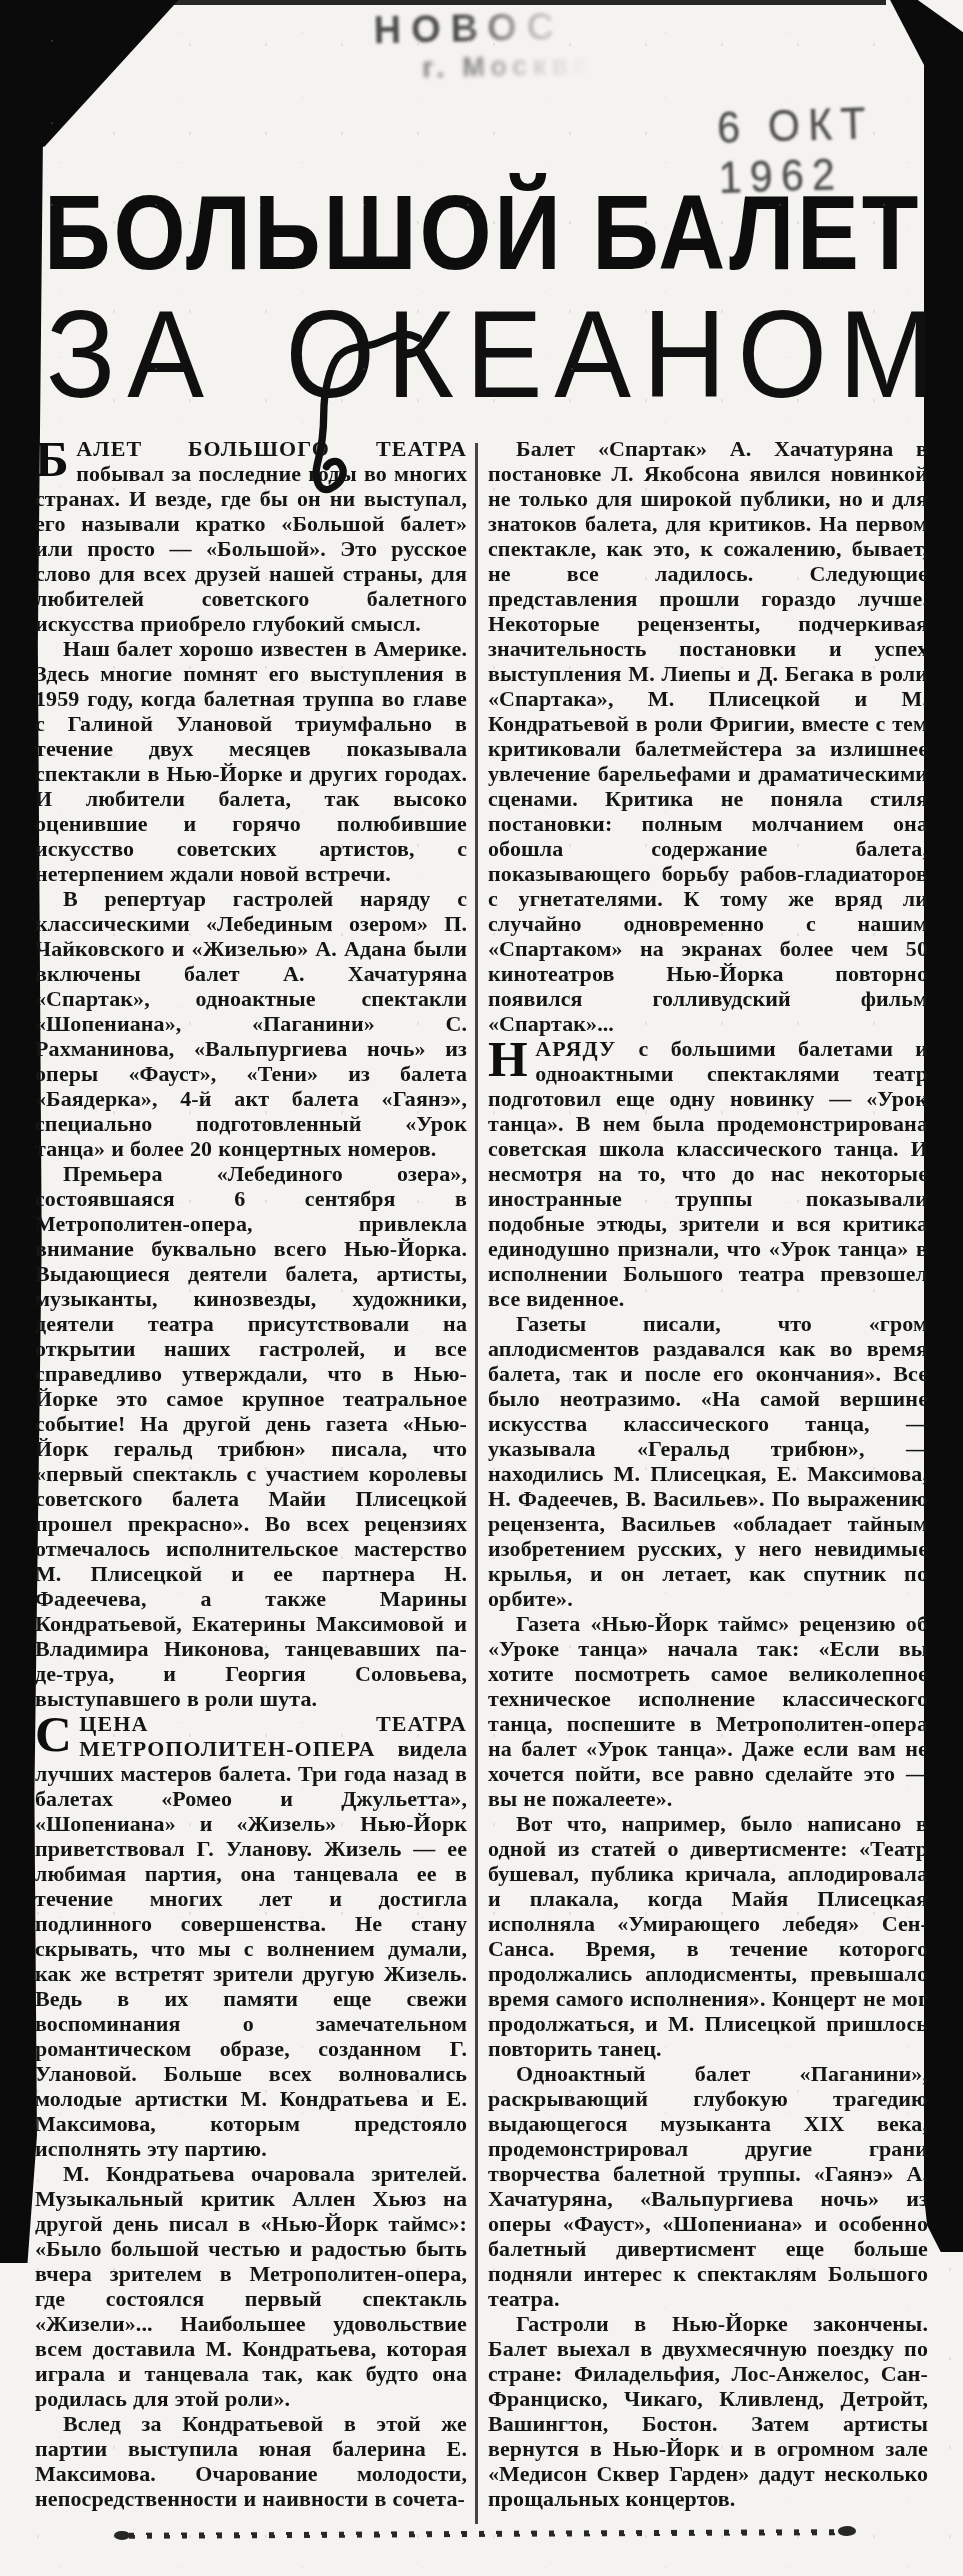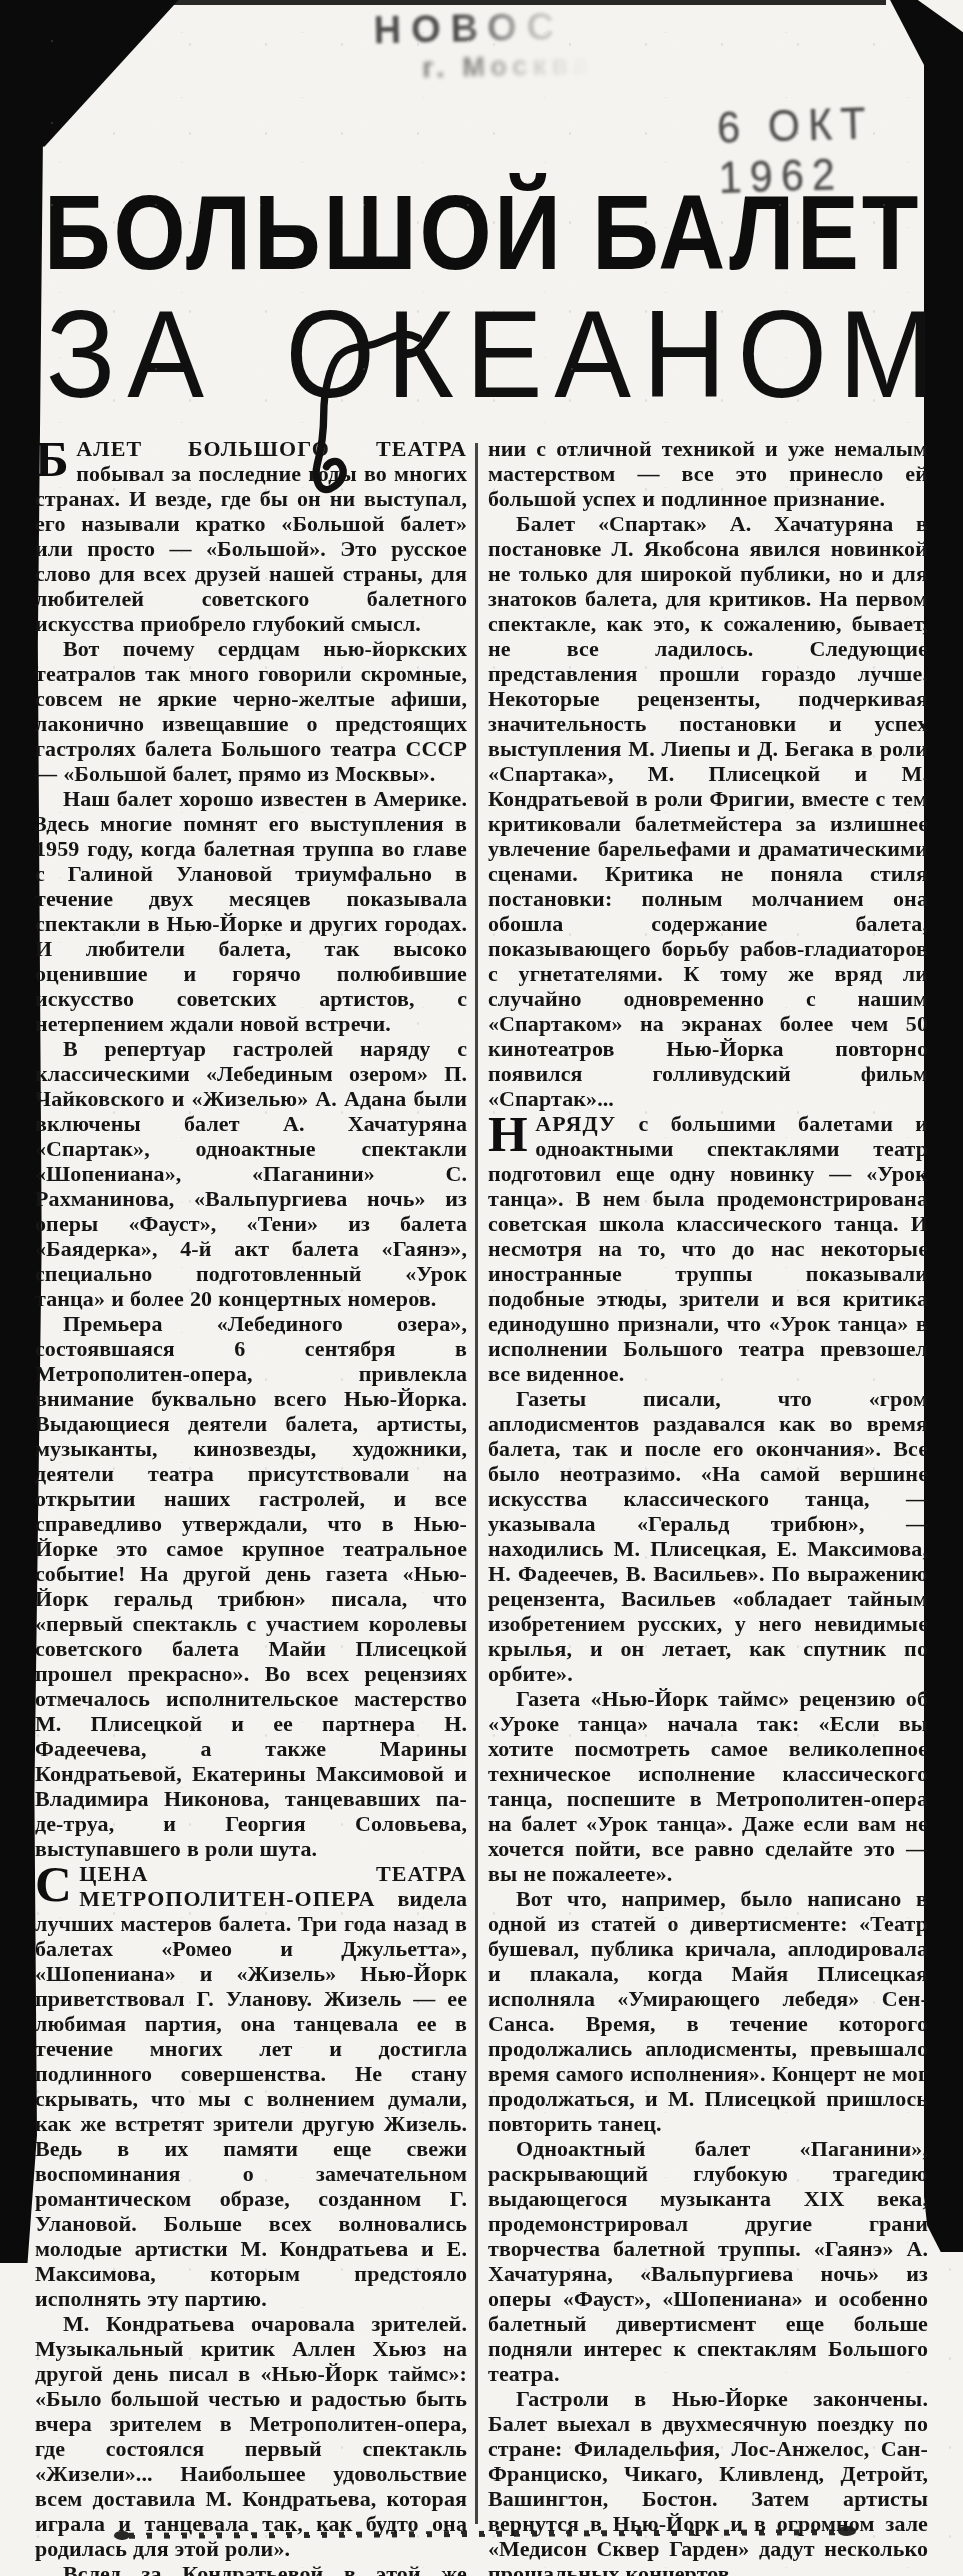--- a/index.html
+++ b/index.html
@@ -114,31 +114,29 @@
   </svg>
   <span class="sr" style="left:304px; top:331px;">5</span>
 
   <div class="title1">БОЛЬШОЙ БАЛЕТ</div>
   <div class="title2">ЗА ОКЕАНОМ</div>
 
   <div class="col-rule"></div>
 
   <div class="col col-left" lang="ru">
     <p class="para"><span class="dropcap">Б</span><span class="lead">АЛЕТ БОЛЬШОГО ТЕАТРА</span><span> побывал за последние годы во многих странах. И везде, где бы он ни выступал, его называли кратко «Большой балет» или просто — «Большой». Это русское слово для всех друзей нашей страны, для любителей советского балетного искусства приобрело глубокий смысл.</span></p>
-    <p class="para indent"><span>Вот почему сердцам нью-йоркских театралов так много говорили скромные, совсем не яркие черно-желтые афиши, лаконично извещавшие о предстоящих гастролях балета Большого театра СССР — «Большой балет, прямо из Москвы».</span></p>
     <p class="para indent"><span>Наш балет хорошо известен в Америке. Здесь многие помнят его выступления в 1959 году, когда балетная труппа во главе с Галиной Улановой триумфально в течение двух месяцев показывала спектакли в Нью-Йорке и других городах. И любители балета, так высоко оценившие и горячо полюбившие искусство советских артистов, с нетерпением ждали новой встречи.</span></p>
     <p class="para indent"><span>В репертуар гастролей наряду с классическими «Лебединым озером» П. Чайковского и «Жизелью» А. Адана были включены балет А. Хачатуряна «Спартак», одноактные спектакли «Шопениана», «Паганини» С. Рахманинова, «Вальпургиева ночь» из оперы «Фауст», «Тени» из балета «Баядерка», 4-й акт балета «Гаянэ», специально подготовленный «Урок танца» и более 20 концертных номеров.</span></p>
     <p class="para indent"><span>Премьера «Лебединого озера», состоявшаяся 6 сентября в Метрополитен-опера, привлекла внимание буквально всего Нью-Йорка. Выдающиеся деятели балета, артисты, музыканты, кинозвезды, художники, деятели театра присутствовали на открытии наших гастролей, и все справедливо утверждали, что в Нью-Йорке это самое крупное театральное событие! На другой день газета «Нью-Йорк геральд трибюн» писала, что «первый спектакль с участием королевы советского балета Майи Плисецкой прошел прекрасно». Во всех рецензиях отмечалось исполнительское мастерство М. Плисецкой и ее партнера Н. Фадеечева, а также Марины Кондратьевой, Екатерины Максимовой и Владимира Никонова, танцевавших па-де-труа, и Георгия Соловьева, выступавшего в роли шута.</span></p>
     <p class="para"><span class="dropcap">С</span><span class="lead">ЦЕНА ТЕАТРА МЕТРОПОЛИТЕН-ОПЕРА</span><span> видела лучших мастеров балета. Три года назад в балетах «Ромео и Джульетта», «Шопениана» и «Жизель» Нью-Йорк приветствовал Г. Уланову. Жизель — ее любимая партия, она танцевала ее в течение многих лет и достигла подлинного совершенства. Не стану скрывать, что мы с волнением думали, как же встретят зрители другую Жизель. Ведь в их памяти еще свежи воспоминания о замечательном романтическом образе, созданном Г. Улановой. Больше всех волновались молодые артистки М. Кондратьева и Е. Максимова, которым предстояло исполнять эту партию.</span></p>
     <p class="para indent"><span>М. Кондратьева очаровала зрителей. Музыкальный критик Аллен Хьюз на другой день писал в «Нью-Йорк таймс»: «Было большой честью и радостью быть вчера зрителем в Метрополитен-опера, где состоялся первый спектакль «Жизели»... Наибольшее удовольствие всем доставила М. Кондратьева, которая играла и танцевала так, как будто она родилась для этой роли».</span></p>
     <p class="para indent"><span>Вслед за Кондратьевой в этой же партии выступила юная балерина Е. Максимова. Очарование молодости, непосредственности и наивности в сочета-</span></p>
   </div>
 
   <div class="col col-right" lang="ru">
-    <p class="para"><span>нии с отличной техникой и уже немалым мастерством — все это принесло ей большой успех и подлинное признание.</span></p>
     <p class="para indent"><span>Балет «Спартак» А. Хачатуряна в постановке Л. Якобсона явился новинкой не только для широкой публики, но и для знатоков балета, для критиков. На первом спектакле, как это, к сожалению, бывает, не все ладилось. Следующие представления прошли гораздо лучше. Некоторые рецензенты, подчеркивая значительность постановки и успех выступления М. Лиепы и Д. Бегака в роли «Спартака», М. Плисецкой и М. Кондратьевой в роли Фригии, вместе с тем критиковали балетмейстера за излишнее увлечение барельефами и драматическими сценами. Критика не поняла стиля постановки: полным молчанием она обошла содержание балета, показывающего борьбу рабов-гладиаторов с угнетателями. К тому же вряд ли случайно одновременно с нашим «Спартаком» на экранах более чем 50 кинотеатров Нью-Йорка повторно появился голливудский фильм «Спартак»...</span></p>
     <p class="para"><span class="dropcap">Н</span><span class="lead">АРЯДУ</span><span> с большими балетами и одноактными спектаклями театр подготовил еще одну новинку — «Урок танца». В нем была продемонстрирована советская школа классического танца. И несмотря на то, что до нас некоторые иностранные труппы показывали подобные этюды, зрители и вся критика единодушно признали, что «Урок танца» в исполнении Большого театра превзошел все виденное.</span></p>
     <p class="para indent"><span>Газеты писали, что «гром аплодисментов раздавался как во время балета, так и после его окончания». Все было неотразимо. «На самой вершине искусства классического танца, — указывала «Геральд трибюн», — находились М. Плисецкая, Е. Максимова, Н. Фадеечев, В. Васильев». По выражению рецензента, Васильев «обладает тайным изобретением русских, у него невидимые крылья, и он летает, как спутник по орбите».</span></p>
     <p class="para indent"><span>Газета «Нью-Йорк таймс» рецензию об «Уроке танца» начала так: «Если вы хотите посмотреть самое великолепное техническое исполнение классического танца, поспешите в Метрополитен-опера на балет «Урок танца». Даже если вам не хочется пойти, все равно сделайте это — вы не пожалеете».</span></p>
     <p class="para indent"><span>Вот что, например, было написано в одной из статей о дивертисменте: «Театр бушевал, публика кричала, аплодировала и плакала, когда Майя Плисецкая исполняла «Умирающего лебедя» Сен-Санса. Время, в течение которого продолжались аплодисменты, превышало время самого исполнения». Концерт не мог продолжаться, и М. Плисецкой пришлось повторить танец.</span></p>
     <p class="para indent"><span>Одноактный балет «Паганини», раскрывающий глубокую трагедию выдающегося музыканта XIX века, продемонстрировал другие грани творчества балетной труппы. «Гаянэ» А. Хачатуряна, «Вальпургиева ночь» из оперы «Фауст», «Шопениана» и особенно балетный дивертисмент еще больше подняли интерес к спектаклям Большого театра.</span></p>
     <p class="para indent"><span>Гастроли в Нью-Йорке закончены. Балет выехал в двухмесячную поездку по стране: Филадельфия, Лос-Анжелос, Сан-Франциско, Чикаго, Кливленд, Детройт, Вашингтон, Бостон. Затем артисты вернутся в Нью-Йорк и в огромном зале «Медисон Сквер Гарден» дадут несколько прощальных концертов.</span></p>
 
   </div>
 

